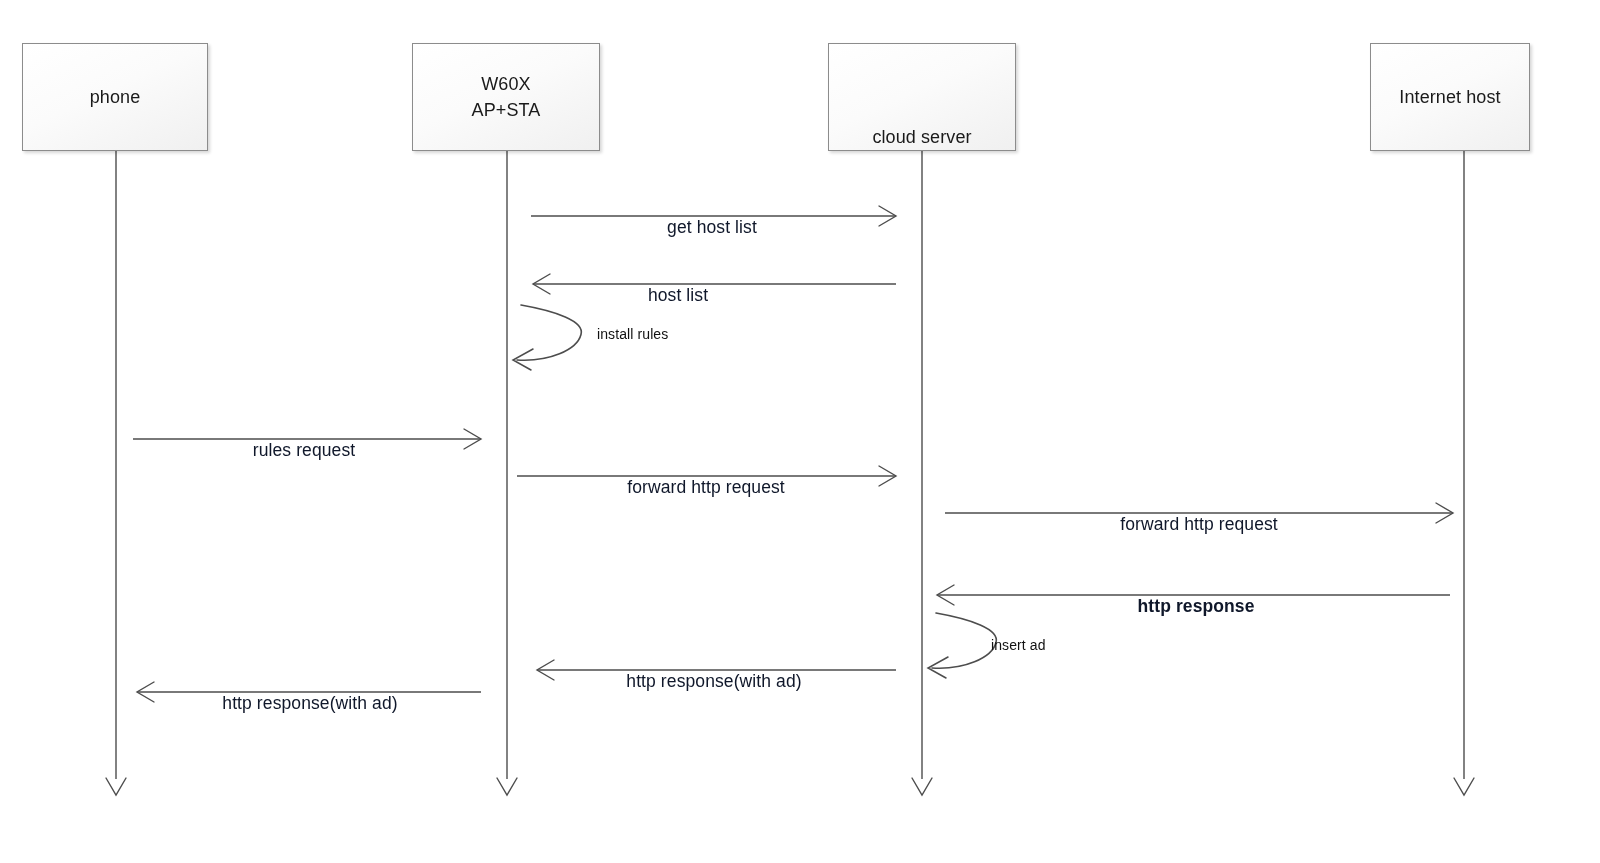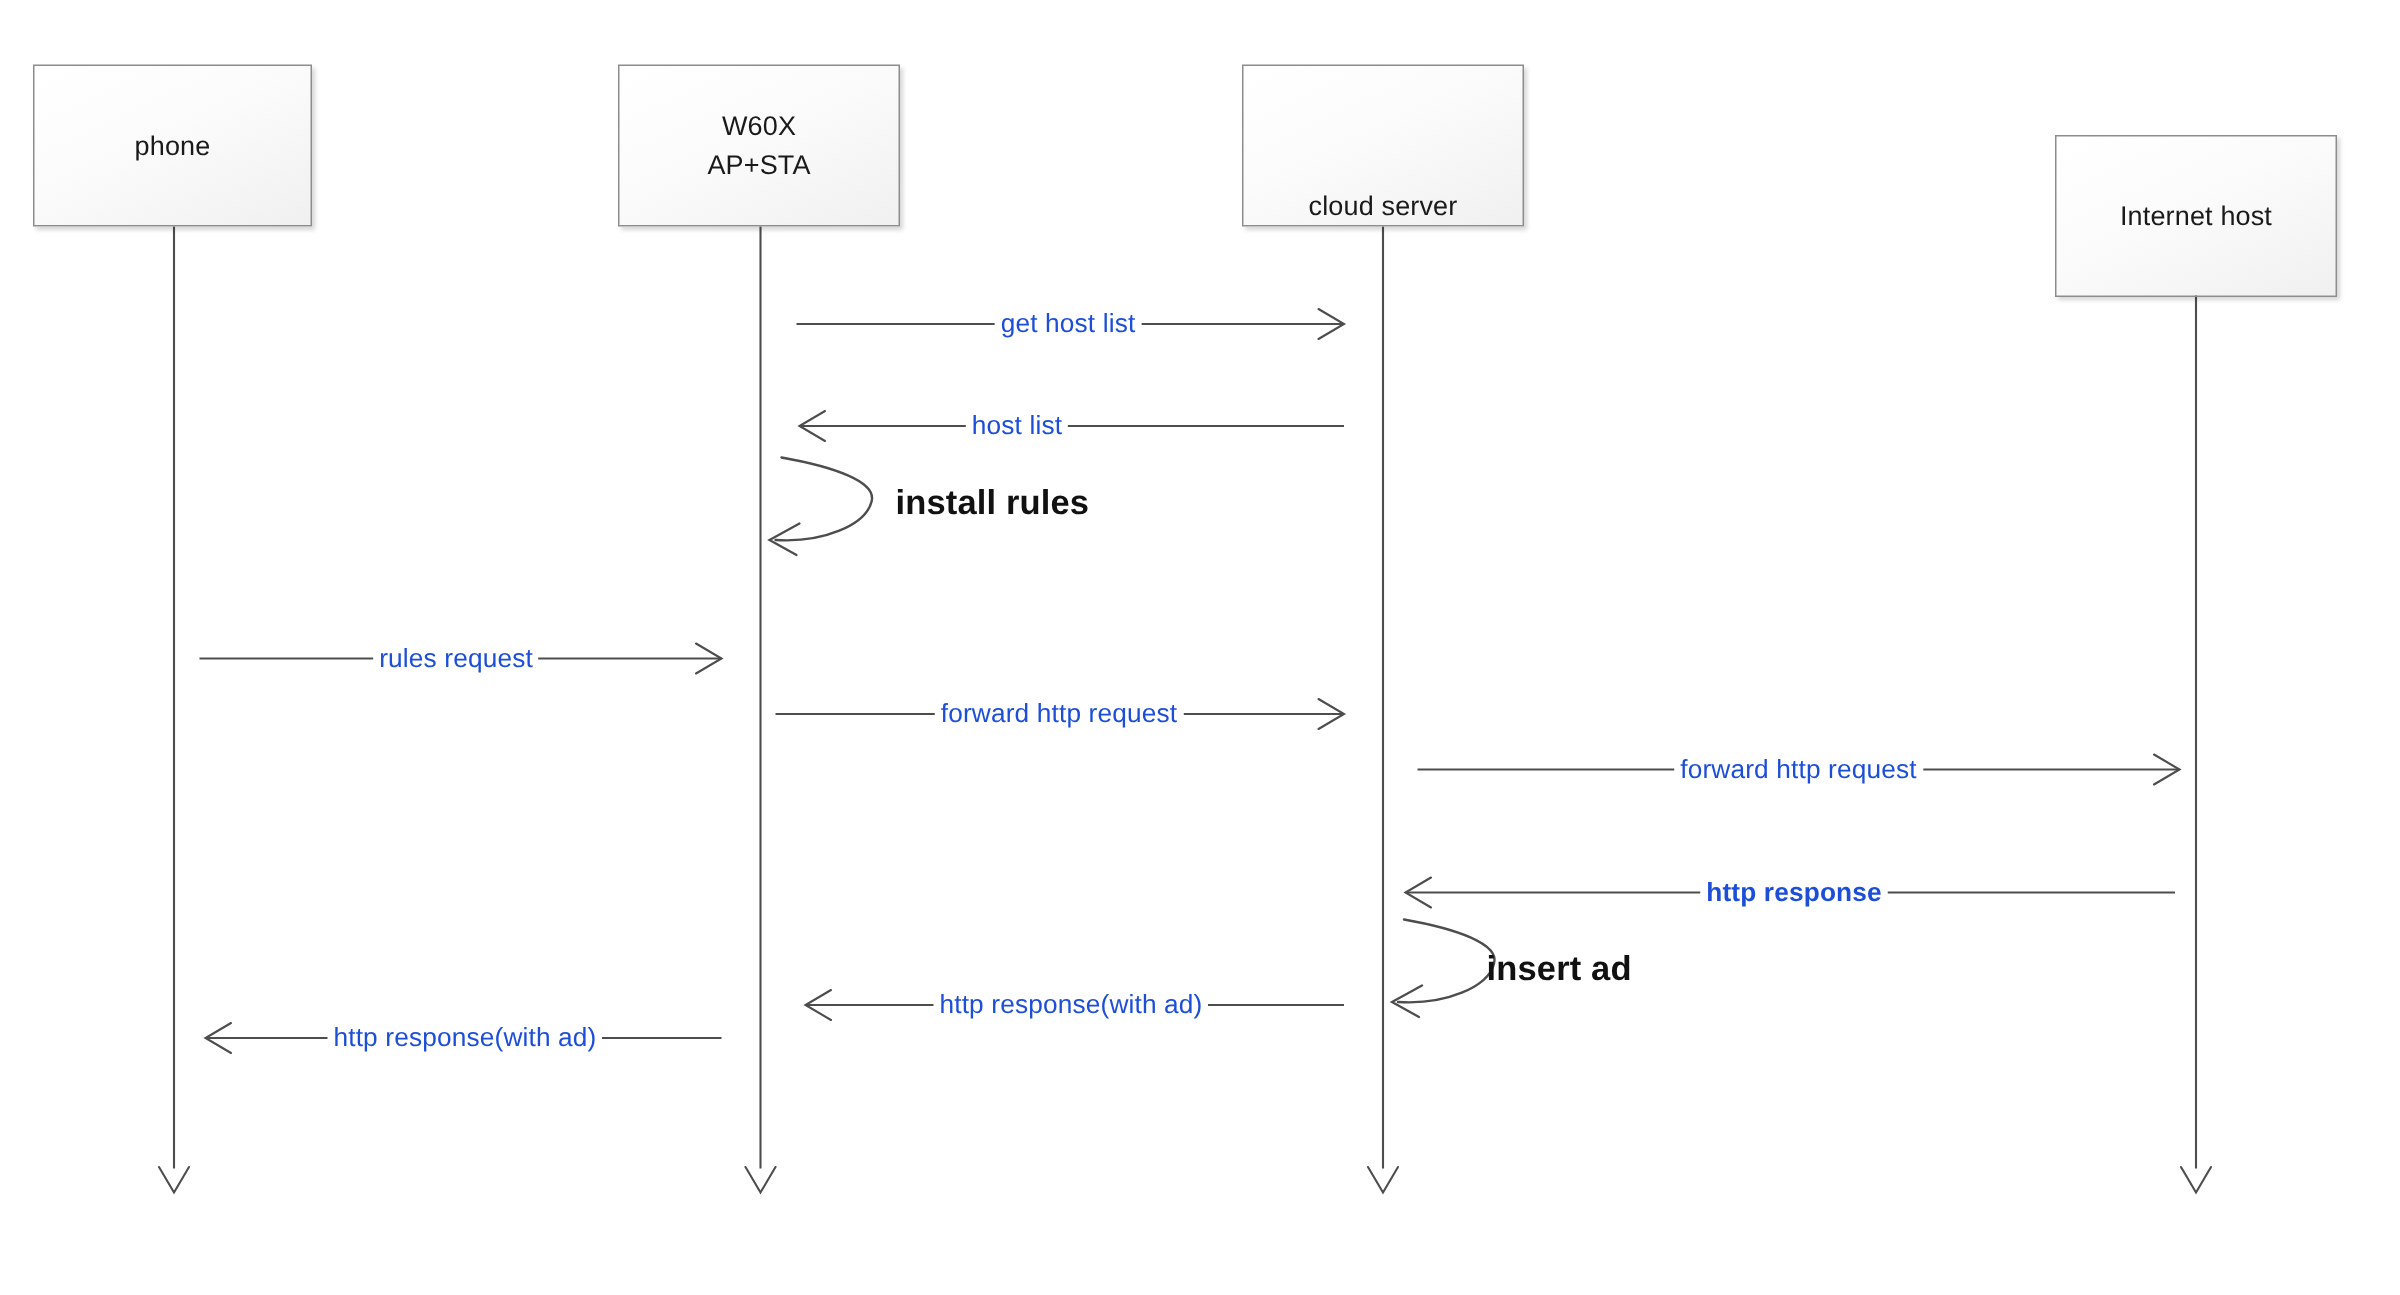--- a/index.html
+++ b/index.html
@@ -42,36 +42,36 @@
   }
   .actor-label {
     white-space: pre-line;
     padding: 0 6px;
   }
   .msg-label {
     position: absolute;
     transform: translate(-50%, -50%);
     background: #ffffff;
     padding: 0 4px;
-    color: #1d4ed8;
+    color: #0f172a;
     font-size: 17.5px;
     line-height: 1.1;
     white-space: nowrap;
     letter-spacing: 0.1px;
+    margin-top: 12px;
   }
   .note-label {
     position: absolute;
     transform: translateY(-50%);
     background: transparent;
     color: #111111;
-    font-size: 23px;
+    font-size: 14px;
     line-height: 1.1;
     white-space: nowrap;
     letter-spacing: 0.1px;
-    font-weight: bold;
   }
 </style>
 </head>
 <body>
 
 <div id="canvas">
 
   <svg id="svg-layer" viewBox="0 0 1600 863">
     <g id="lifelines-group">
         <line x1="116" y1="151" x2="116" y2="779" stroke="#4d4d4d" stroke-width="1.4"></line>
@@ -113,21 +113,21 @@
       <div class="actor-box" style="left: 22px; top: 43px; width: 186px; height: 108px;">
         <div class="actor-label">phone</div>
       </div>
       <div class="actor-box" style="left: 412px; top: 43px; width: 188px; height: 108px;">
         <div class="actor-label">W60X
 AP+STA</div>
       </div>
       <div class="actor-box" style="left: 828px; top: 43px; width: 188px; height: 108px; align-items: flex-end;">
         <div class="actor-label">cloud server</div>
       </div>
-      <div class="actor-box" style="left: 1370px; top: 43px; width: 188px; height: 108px; margin-top: 47px;">
+      <div class="actor-box" style="left: 1370px; top: 43px; width: 160px; height: 108px;">
         <div class="actor-label">Internet host</div>
       </div>
     </div>
   <div id="labels-layer">
       <div class="msg-label" style="left: 712px; top: 216px;">get host list</div>
       <div class="msg-label" style="left: 678px; top: 284px;">host list</div>
       <div class="msg-label" style="left: 304px; top: 439px;">rules request</div>
       <div class="msg-label" style="left: 706px; top: 476px;">forward http request</div>
       <div class="msg-label" style="left: 1199px; top: 513px;">forward http request</div>
       <div class="msg-label" style="left: 1196px; top: 595px; font-weight: bold;">http response</div>

